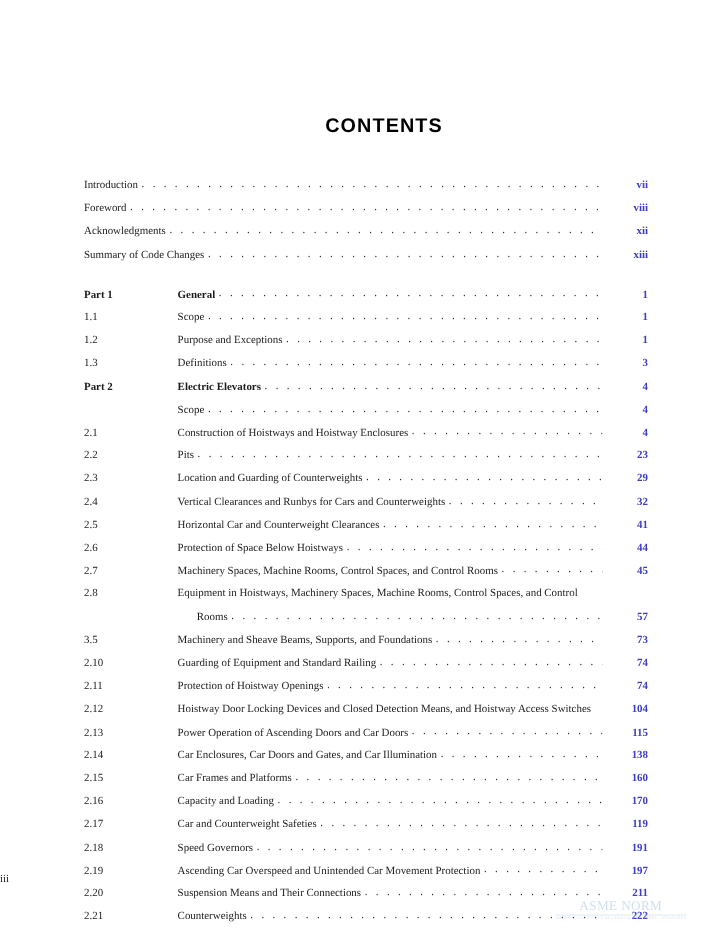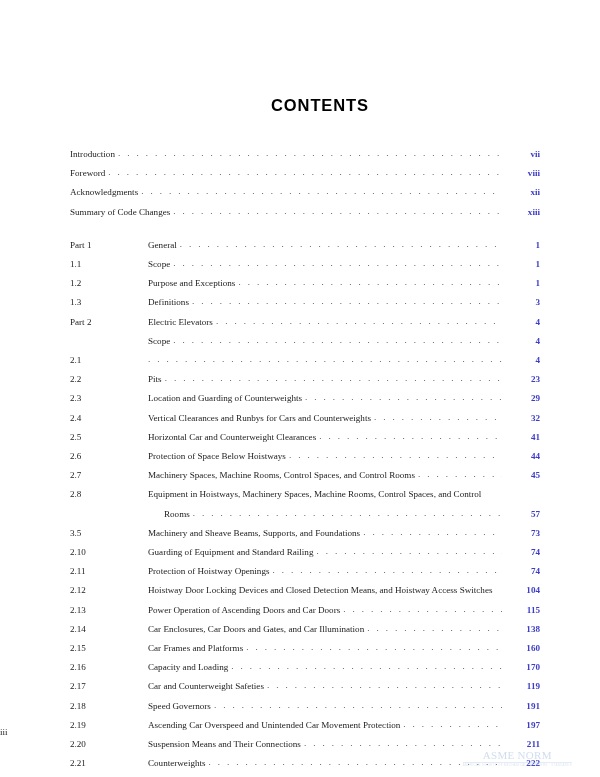--- a/index.html
+++ b/index.html
@@ -98,21 +98,21 @@
     text-align: right;
     color: #3c3cc8;
     font-size: 9.1px;
     font-weight: bold;
     padding-left: 4px;
   }
 
   
   .toc-row.bold .num,
   .toc-row.bold .title {
-    font-weight: normal;
+    font-weight: bold;
   }
 
   
   .wrap-row {
     display: flex;
     align-items: flex-start;
     font-size: 9.1px;
     line-height: 19.2px;
   }
   .wrap-row .num {
@@ -247,20 +247,21 @@
           <div class="num"></div>
           <div class="entry">
             <span class="title">Scope</span>
             <span class="leader">. . . . . . . . . . . . . . . . . . . . . . . . . . . . . . . . . . . . . . . . . . . . . . . . . . . . . . . . . . . . . . . . . . . . . . . . . . . . . . . . . . . . . . . . . . </span>
             <span class="pg">4</span>
           </div>
         </div>
         <div class="toc-row">
           <div class="num">2.1</div>
           <div class="entry">
+            <span class="title">Construction of Hoistways and Hoistway Enclosures</span>
             <span class="leader">. . . . . . . . . . . . . . . . . . . . . . . . . . . . . . . . . . . . . . . . . . . . . . . . . . . . . . . . . . . . . . . . . . . . . . . . . . . . . . . . . . . . . . . . . . </span>
             <span class="pg">4</span>
           </div>
         </div>
         <div class="toc-row">
           <div class="num">2.2</div>
           <div class="entry">
             <span class="title">Pits</span>
             <span class="leader">. . . . . . . . . . . . . . . . . . . . . . . . . . . . . . . . . . . . . . . . . . . . . . . . . . . . . . . . . . . . . . . . . . . . . . . . . . . . . . . . . . . . . . . . . . </span>
             <span class="pg">23</span>

